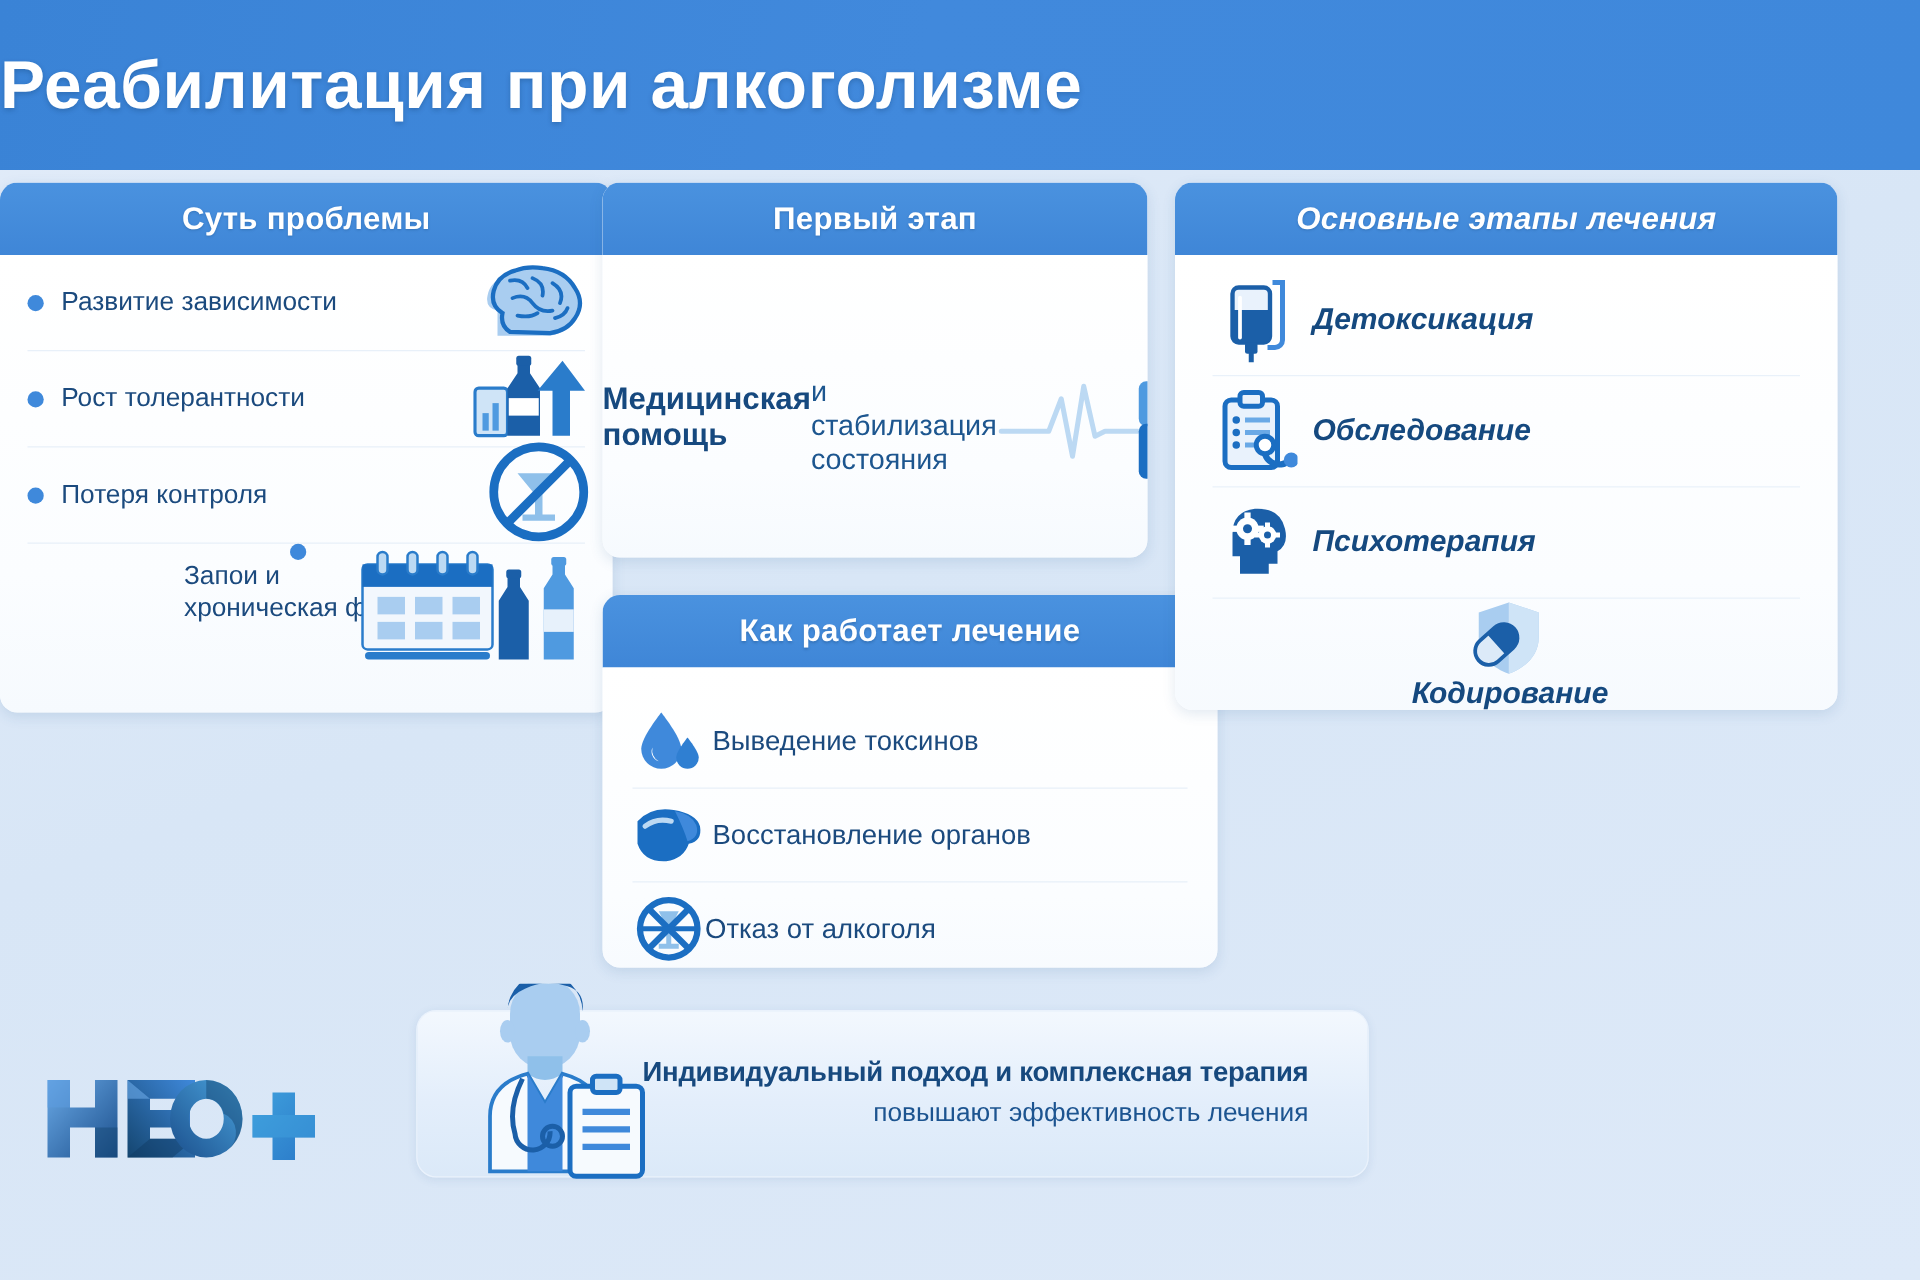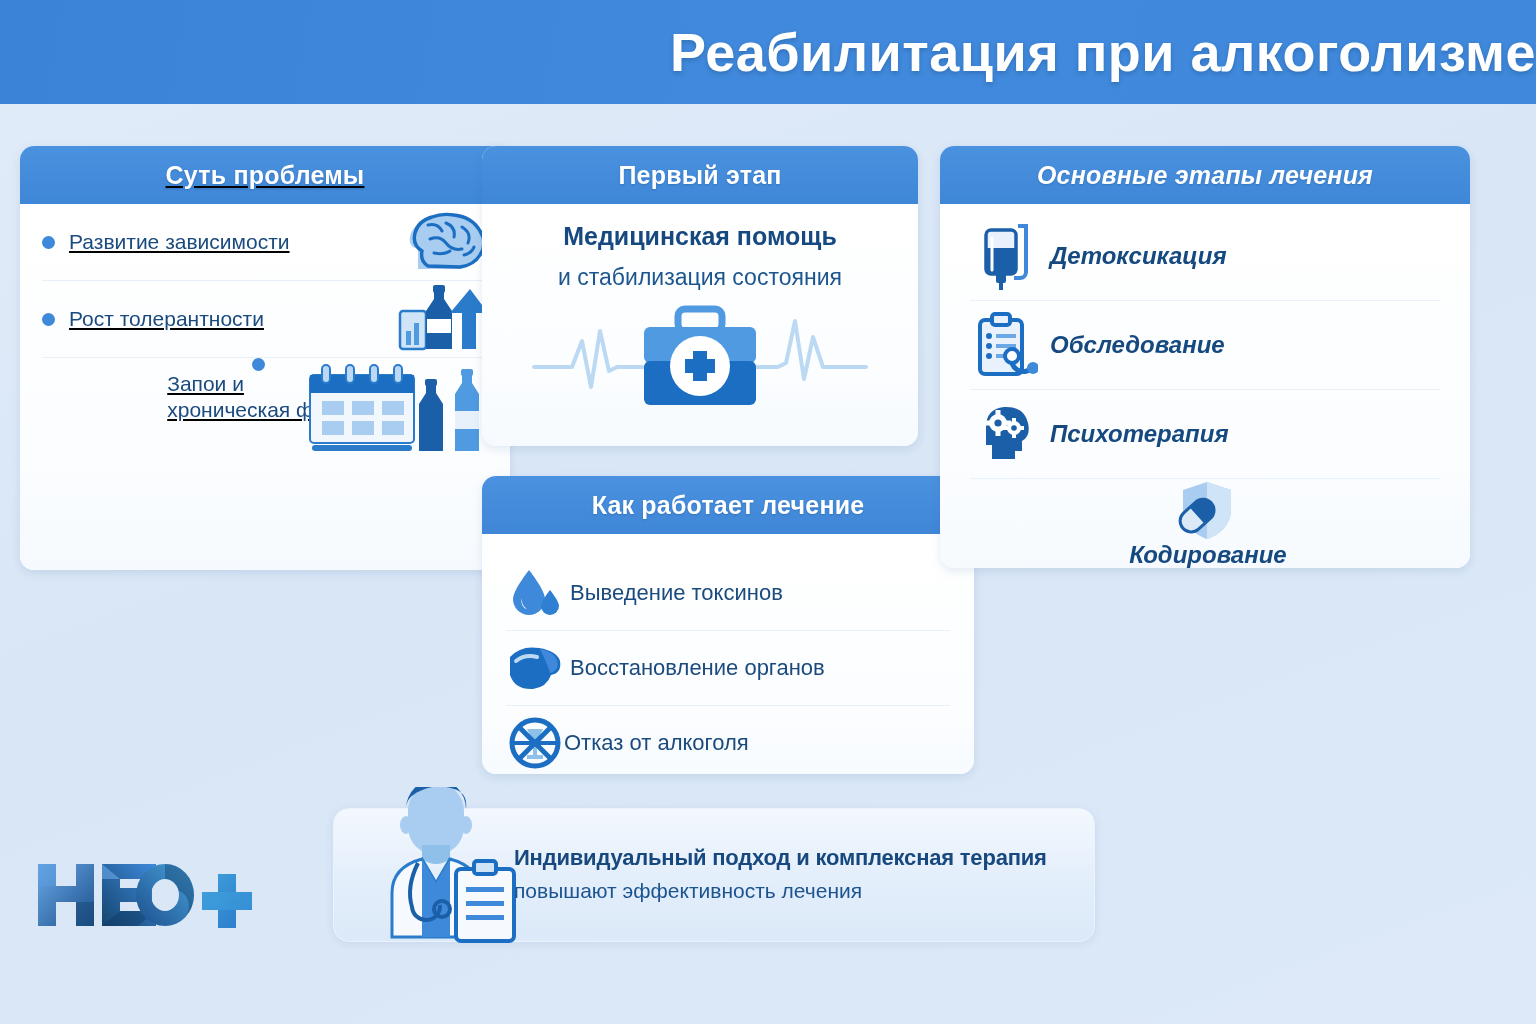--- a/index.html
+++ b/index.html
@@ -7,54 +7,54 @@
     width:1536px;height:1024px;overflow:hidden;
     background:#dce8f7;
     font-family:"Liberation Sans","DejaVu Sans",sans-serif;
     position:relative;
   }
   .page{position:absolute;inset:0;
     background:linear-gradient(160deg,#e2ecf9 0%,#d8e6f6 45%,#dde9f8 100%);}
 
   
   .header{
-    position:absolute;left:0;top:0;width:1536px;height:104px;
+    position:absolute;left:0;top:0;width:1536px;height:136px;
     background:linear-gradient(100deg,#3a83d6 0%,#4189dc 48%,#3f88db 100%);
-    display:flex;align-items:center;justify-content:flex-end;
+    display:flex;align-items:center;justify-content:flex-start;
   }
   .header h1{
     margin:0;color:#ffffff;font-size:54px;font-weight:700;letter-spacing:.5px;
     text-shadow:0 2px 4px rgba(10,50,95,.28);
   }
 
   
   .card{position:absolute;border-radius:14px;background:#fdfeff;
     box-shadow:0 3px 10px rgba(42,92,150,.13);overflow:hidden;}
   .card-head{
     background:linear-gradient(180deg,#4a92df 0%,#3f86d7 100%);
     height:58px;display:flex;align-items:center;justify-content:center;}
   .card-head span{color:#fff;font-size:25px;font-weight:700;letter-spacing:.2px;
     text-shadow:0 1px 2px rgba(10,50,95,.25);}
   .card-body{background:linear-gradient(180deg,#ffffff 0%,#fbfdff 70%,#f6fafe 100%);}
 
   
-  #card-problem{left:20px;top:146px;width:490px;height:424px;text-decoration:underline;}
+  #card-problem{left:0;top:146px;width:490px;height:424px;}
   #card-problem .card-body{height:366px;position:relative;padding:0;}
   .prob-row{position:relative;height:76px;display:flex;align-items:center;
     margin:0 22px;border-bottom:1px solid #e8f0f9;}
   .prob-row:last-child{border-bottom:none;flex-direction:column;}
   .prob-row.tall{height:102px;}
   .bullet{width:13px;height:13px;border-radius:50%;
     background:#3f89db;margin-right:14px;flex:0 0 auto;}
   .prob-label{color:#1b4a7e;font-size:21px;line-height:1.22;font-weight:400;}
   .prob-ico{position:absolute;right:-6px;top:50%;transform:translateY(-50%);}
 
   
   #card-first{left:482px;top:146px;width:436px;height:300px;}
-  #card-first .card-body{height:242px;display:flex;flex-direction:column;
+  #card-first .card-body{height:242px;display:flex;flex-direction:row;
     align-items:center;padding-top:18px;box-sizing:border-box;}
   .first-l1{color:#16497f;font-size:25px;font-weight:700;}
   .first-l2{color:#1d568f;font-size:23px;font-weight:400;margin-top:13px;}
   .first-art{margin-top:6px;}
 
   
   #card-how{left:482px;top:476px;width:492px;height:298px;}
   #card-how .card-body{height:240px;padding:22px 0 0 0;}
   .how-row{height:74px;display:flex;align-items:center;margin:0 24px;
     border-bottom:1px solid #e8f0f9;position:relative;}
@@ -68,21 +68,21 @@
   .st-row{height:88px;display:flex;align-items:center;margin:0 30px;
     border-bottom:1px solid #e9f1fa;}
   .st-row:last-child{border-bottom:none;flex-direction:column;}
   .st-ico{width:74px;flex:0 0 auto;display:flex;align-items:center;justify-content:center;}
   .st-label{color:#15497f;font-size:24px;font-weight:700;margin-left:6px;}
 
   
   #footer-banner{position:absolute;left:333px;top:808px;width:760px;height:132px;
     border-radius:16px;
     background:linear-gradient(180deg,#f3f8fe 0%,#e3eefb 55%,#dbe9f8 100%);
-    box-shadow:0 2px 8px rgba(42,92,150,.10);border:1px solid #eaf2fc;}
+    box-shadow:0 2px 8px rgba(42,92,150,.10);border:1px solid #eaf2fc;text-align:right;}
   .fb-text{position:absolute;left:180px;top:36px;}
   .fb-l1{color:#17497e;font-size:22px;font-weight:700;letter-spacing:-.2px;}
   .fb-l2{color:#1c5490;font-size:21px;font-weight:400;margin-top:8px;}
   .fb-doc{position:absolute;left:22px;top:-22px;}
 
   
   #brand-logo{position:absolute;left:32px;top:852px;}
 </style>
 </head>
 <body>
@@ -120,20 +120,31 @@
             <rect x="8" y="52" width="5" height="14" fill="#4f9ae0"></rect>
               <rect x="16" y="44" width="5" height="22" fill="#4f9ae0"></rect>
             <path d="M36 10 h10 v10 l8 12 v38 h-26 V32 l8 -12 Z" fill="#1b5fa8"></path>
             <rect x="35" y="6" width="12" height="8" rx="2" fill="#1b5fa8"></rect>
             <rect x="29" y="40" width="24" height="14" fill="#ffffff"></rect>
             <path d="M72 70 V34 h-12 L80 10 L98 34 h-12 v36 Z" fill="#2a7ccb" transform="translate(-8,0)"></path>
           </svg>
         </div>
       </div>
 
+      <div class="prob-row">
+        <div class="bullet"></div>
+        <div class="prob-label">Потеря контроля</div>
+        <div class="prob-ico">
+          <svg width="86" height="86" viewBox="0 0 86 86">
+            <circle cx="43" cy="43" r="36" fill="none" stroke="#1b6ec2" stroke-width="7"></circle>
+            <path d="M26 28 h34 l-14 17 v16 h10 v5 H30 v-5 h10 V45 Z" fill="#8fc0ea"></path>
+            <line x1="17" y1="69" x2="69" y2="17" stroke="#1b6ec2" stroke-width="7"></line>
+          </svg>
+        </div>
+      </div>
 
       <div class="prob-row tall">
         <div class="bullet"></div>
         <div class="prob-label"><span style="white-space:pre-line">Запои и
 хроническая форма</span></div>
         <div class="prob-ico">
           <svg width="190" height="96" viewBox="0 0 190 96">
             <rect x="6" y="16" width="104" height="68" rx="4" fill="#f2f7fd" stroke="#2a7ccb" stroke-width="2"></rect>
             <rect x="6" y="16" width="104" height="18" fill="#1b6ec2"></rect>
             <rect x="18" y="6" width="8" height="18" rx="4" fill="#bcd9f3" stroke="#2a7ccb" stroke-width="2"></rect>

